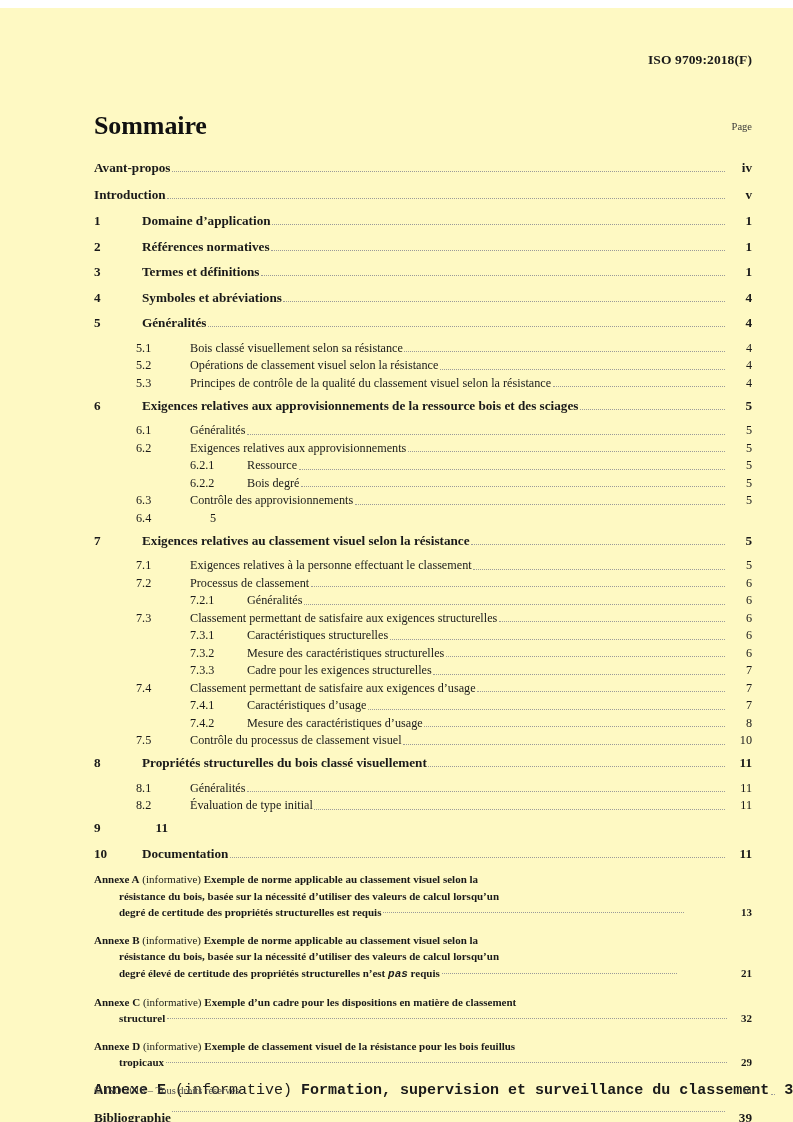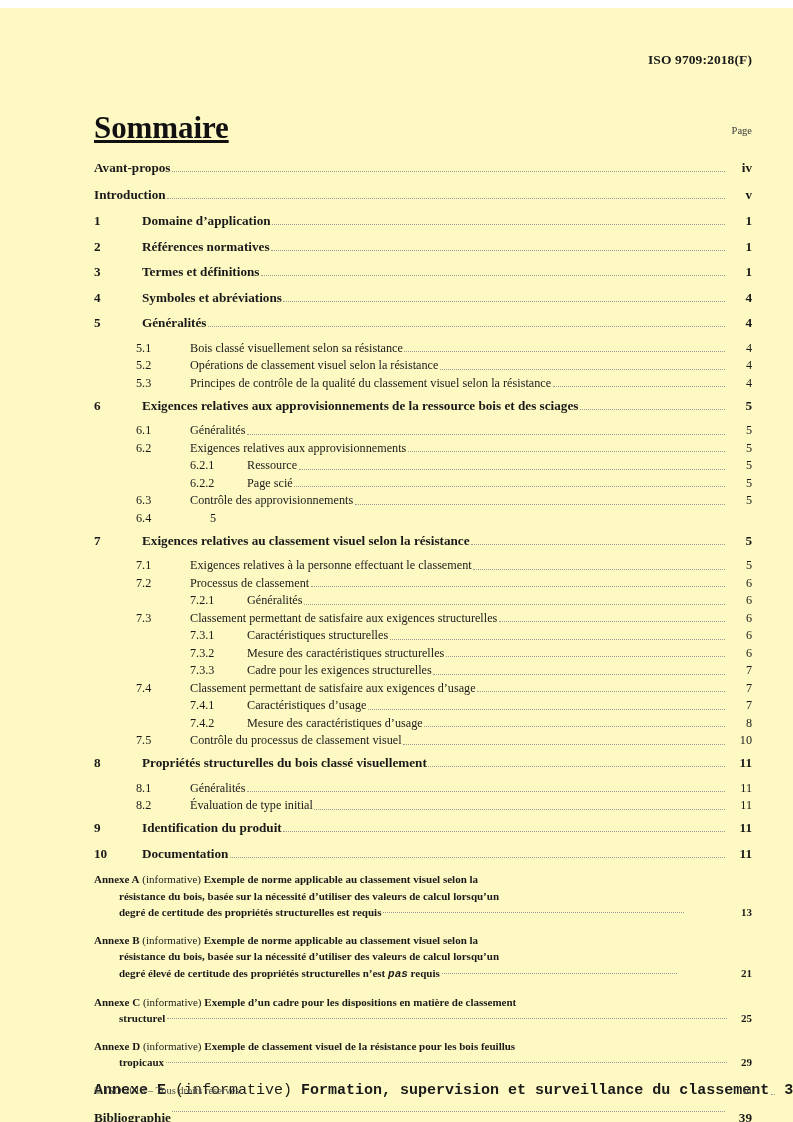--- a/index.html
+++ b/index.html
@@ -41,25 +41,24 @@
     top: 104px;
     left: 94px;
     right: 41px;
     display: flex;
     align-items: baseline;
     justify-content: space-between;
   }
   .toc-title {
     font-family: "Liberation Serif", "DejaVu Serif", serif;
     font-weight: bold;
-    font-size: 31px;
+    font-size: 26px;
     line-height: 1.05;
     color: #111111;
     letter-spacing: -0.1px;
-    text-decoration: underline;
   }
   .page-word {
     font-size: 10.5px;
     color: #3a3a3a;
     font-weight: normal;
     position: relative;
     top: -4px;
   }
 
   
@@ -343,21 +342,21 @@
           <span class="num">6.2.1</span>
           <span class="label-wrap">
             <span class="label">Ressource</span>
             <span class="leader"></span>
           </span>
           <span class="pg">5</span>
         </div>
         <div class="entry lvl-3">
           <span class="num">6.2.2</span>
           <span class="label-wrap">
-            <span class="label">Page scié</span>
+            <span class="label">Bois degré</span>
             <span class="leader"></span>
           </span>
           <span class="pg">5</span>
         </div>
         <div class="entry lvl-2">
           <span class="num">6.3</span>
           <span class="label-wrap">
             <span class="label">Contrôle des approvisionnements</span>
             <span class="leader"></span>
           </span>
@@ -482,40 +481,36 @@
         <div class="entry lvl-2">
           <span class="num">8.2</span>
           <span class="label-wrap">
             <span class="label">Évaluation de type initial</span>
             <span class="leader"></span>
           </span>
           <span class="pg">11</span>
         </div>
         <div class="entry lvl-1 gap-before">
           <span class="num">9</span>
-          <span class="label-wrap">
-            <span class="label">Identification du produit</span>
-            <span class="leader"></span>
-          </span>
           <span class="pg">11</span>
         </div>
         <div class="entry lvl-1">
           <span class="num">10</span>
           <span class="label-wrap">
             <span class="label">Documentation</span>
             <span class="leader"></span>
           </span>
           <span class="pg">11</span>
         </div>
       </div>
 
     <div id="annexes-container">
         <div class="annex"><span class="ax-name">Annexe A</span> <span class="ax-kind">(informative)</span> <span class="ax-title">Exemple de norme applicable au classement visuel selon la</span><br><span class="ax-title">résistance du bois, basée sur la nécessité d’utiliser des valeurs de calcul lorsqu’un</span><br><span class="ax-title">degré de certitude des propriétés structurelles est requis</span><span class="ax-leader" style="width: 300.203px;"></span><span class="ax-pg">13</span></div>
         <div class="annex"><span class="ax-name">Annexe B</span> <span class="ax-kind">(informative)</span> <span class="ax-title">Exemple de norme applicable au classement visuel selon la</span><br><span class="ax-title">résistance du bois, basée sur la nécessité d’utiliser des valeurs de calcul lorsqu’un</span><br><span class="ax-title">degré élevé de certitude des propriétés structurelles n’est</span> <span class="ax-ital">pas</span> <span class="ax-title">requis</span><span class="ax-leader" style="width: 235.734px;"></span><span class="ax-pg">21</span></div>
-        <div class="annex"><span class="ax-name">Annexe C</span> <span class="ax-kind">(informative)</span> <span class="ax-title">Exemple d’un cadre pour les dispositions en matière de classement</span><br><span class="ax-title">structurel</span><span class="ax-leader" style="width: 559.375px;"></span><span class="ax-pg">25</span></div>
+        <div class="annex"><span class="ax-name">Annexe C</span> <span class="ax-kind">(informative)</span> <span class="ax-title">Exemple d’un cadre pour les dispositions en matière de classement</span><br><span class="ax-title">structurel</span><span class="ax-leader" style="width: 559.375px;"></span><span class="ax-pg">32</span></div>
         <div class="annex"><span class="ax-name">Annexe D</span> <span class="ax-kind">(informative)</span> <span class="ax-title">Exemple de classement visuel de la résistance pour les bois feuillus</span><br><span class="ax-title">tropicaux</span><span class="ax-leader" style="width: 560.828px;"></span><span class="ax-pg">29</span></div>
       </div>
 
     <div class="annex-simple">
       <span class="a-txt">
         <span style="font-weight:bold">Annexe E</span>
         <span>(informative)</span>
         <span style="font-weight:bold">Formation, supervision et surveillance du classement</span>
       </span>
       <span class="leader"></span>

